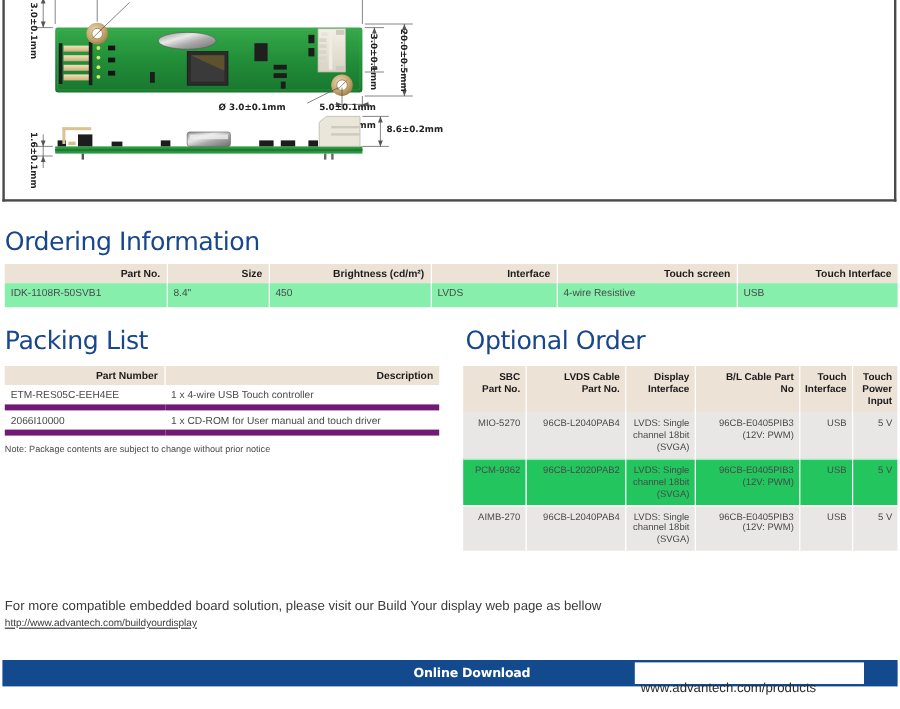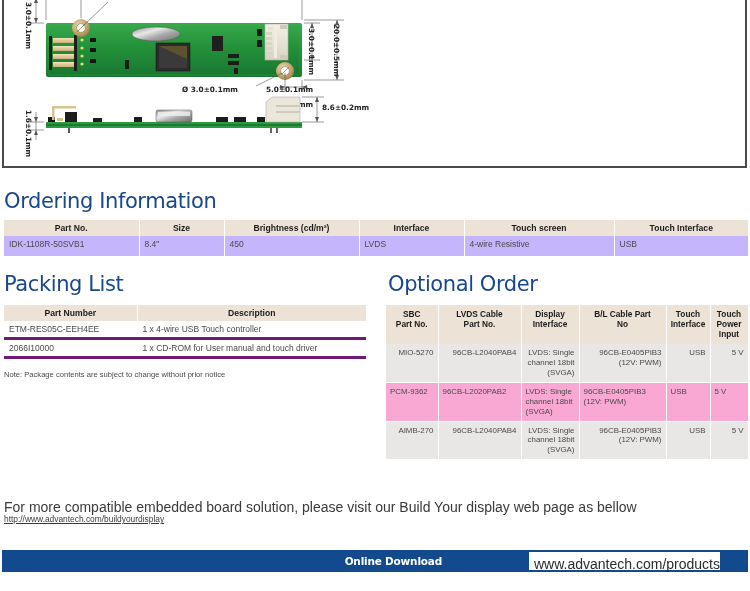--- a/index.html
+++ b/index.html
@@ -39,46 +39,46 @@
     position:absolute;
     border-collapse:collapse;
     font-size:8.5px;
     color:#3a3a3a;
     table-layout:fixed;
   }
   table.adv th{
     background:#ece2d6;
     font-weight:bold;
     color:#1b1b1b;
-    text-align:center;
+    text-align:right;
     vertical-align:top;
     padding:3px 5px 3px 5px;
     border-right:1px solid #ffffff;
     font-size:8.6px;
   }
   table.adv th:last-child{border-right:none;}
   table.adv td{
     text-align:left;
     vertical-align:top;
     padding:3px 5px 3px 5px;
     border-right:1px solid #ffffff;
     color:#4a4a4a;
   }
   table.adv td:last-child{border-right:none;}
 
   
   #tbl-ordering{left:4px;top:220px;width:744px;}
-  #tbl-ordering tr.body-row td{background:#c4b5fd;height:14px;}
+  #tbl-ordering tr.body-row td{background:#86efac;height:14px;}
 
   
   #tbl-packing{left:4px;top:305px;width:362px;}
   #tbl-packing tr.r0 td{background:#ffffff;}
   #tbl-packing tr.r1 td{background:#f2efec;}
   #tbl-packing tr.r2 td{background:#ffffff;}
-  #tbl-packing td{border-bottom:3px solid #701a75;}
+  #tbl-packing td{border-bottom:5px solid #701a75;}
 
   .note{
     position:absolute;left:4px;top:370px;
     font-size:7.6px;color:#4a4a4a;
   }
 
   
   #tbl-optional{left:386px;top:305px;width:362px;font-size:8px;}
   #tbl-optional th{
     border-right:1px solid #ffffff;
@@ -87,25 +87,25 @@
     font-size:8.3px;
   }
   #tbl-optional td{
     padding:4px 4px 4px 4px;
     line-height:1.25;
     border-right:1px solid #ffffff;
     border-bottom:1px solid #ffffff;
     font-size:7.9px;
   }
   #tbl-optional tr.even td{background:#e9e7e6;text-align:right;}
-  #tbl-optional tr.odd td{background:#f9a8d4;}
+  #tbl-optional tr.odd td{background:#22c55e;text-align:right;}
 
   
   .footnote{
-    position:absolute;left:4px;top:499px;font-size:14px;color:#3a3a3a;
+    position:absolute;left:4px;top:499px;font-size:11px;color:#3a3a3a;
   }
   .footlink{
     position:absolute;left:4px;top:514px;font-size:8.4px;color:#3a3a3a;
     text-decoration:underline;
   }
 
   
   .footer-bar{
     position:absolute;left:2px;top:550px;width:746px;height:22px;
     background:#134a8e;
@@ -115,21 +115,21 @@
     color:#ffffff;font-weight:bold;font-size:10.5px;
     font-family:"DejaVu Sans", sans-serif;
     letter-spacing:-0.2px;
     white-space:nowrap;
   }
   .footer-field{
     position:absolute;left:529px;top:552px;width:191px;height:18px;
     background:#ffffff;
   }
   .footer-field span{
-    display:block;padding:4px 0 0 5px;font-size:14px;color:#2b2b2b;
+    display:block;padding:16px 0 0 5px;font-size:11px;color:#2b2b2b;
   }
 </style>
 </head>
 <body>
 
 <div class="drawing-box">
   <svg class="drawing-canvas" viewBox="0 0 745 194">
     <defs>
       <linearGradient id="pcbg" x1="0" y1="0" x2="0" y2="1">
         <stop offset="0%" stop-color="#37a94b"></stop>

